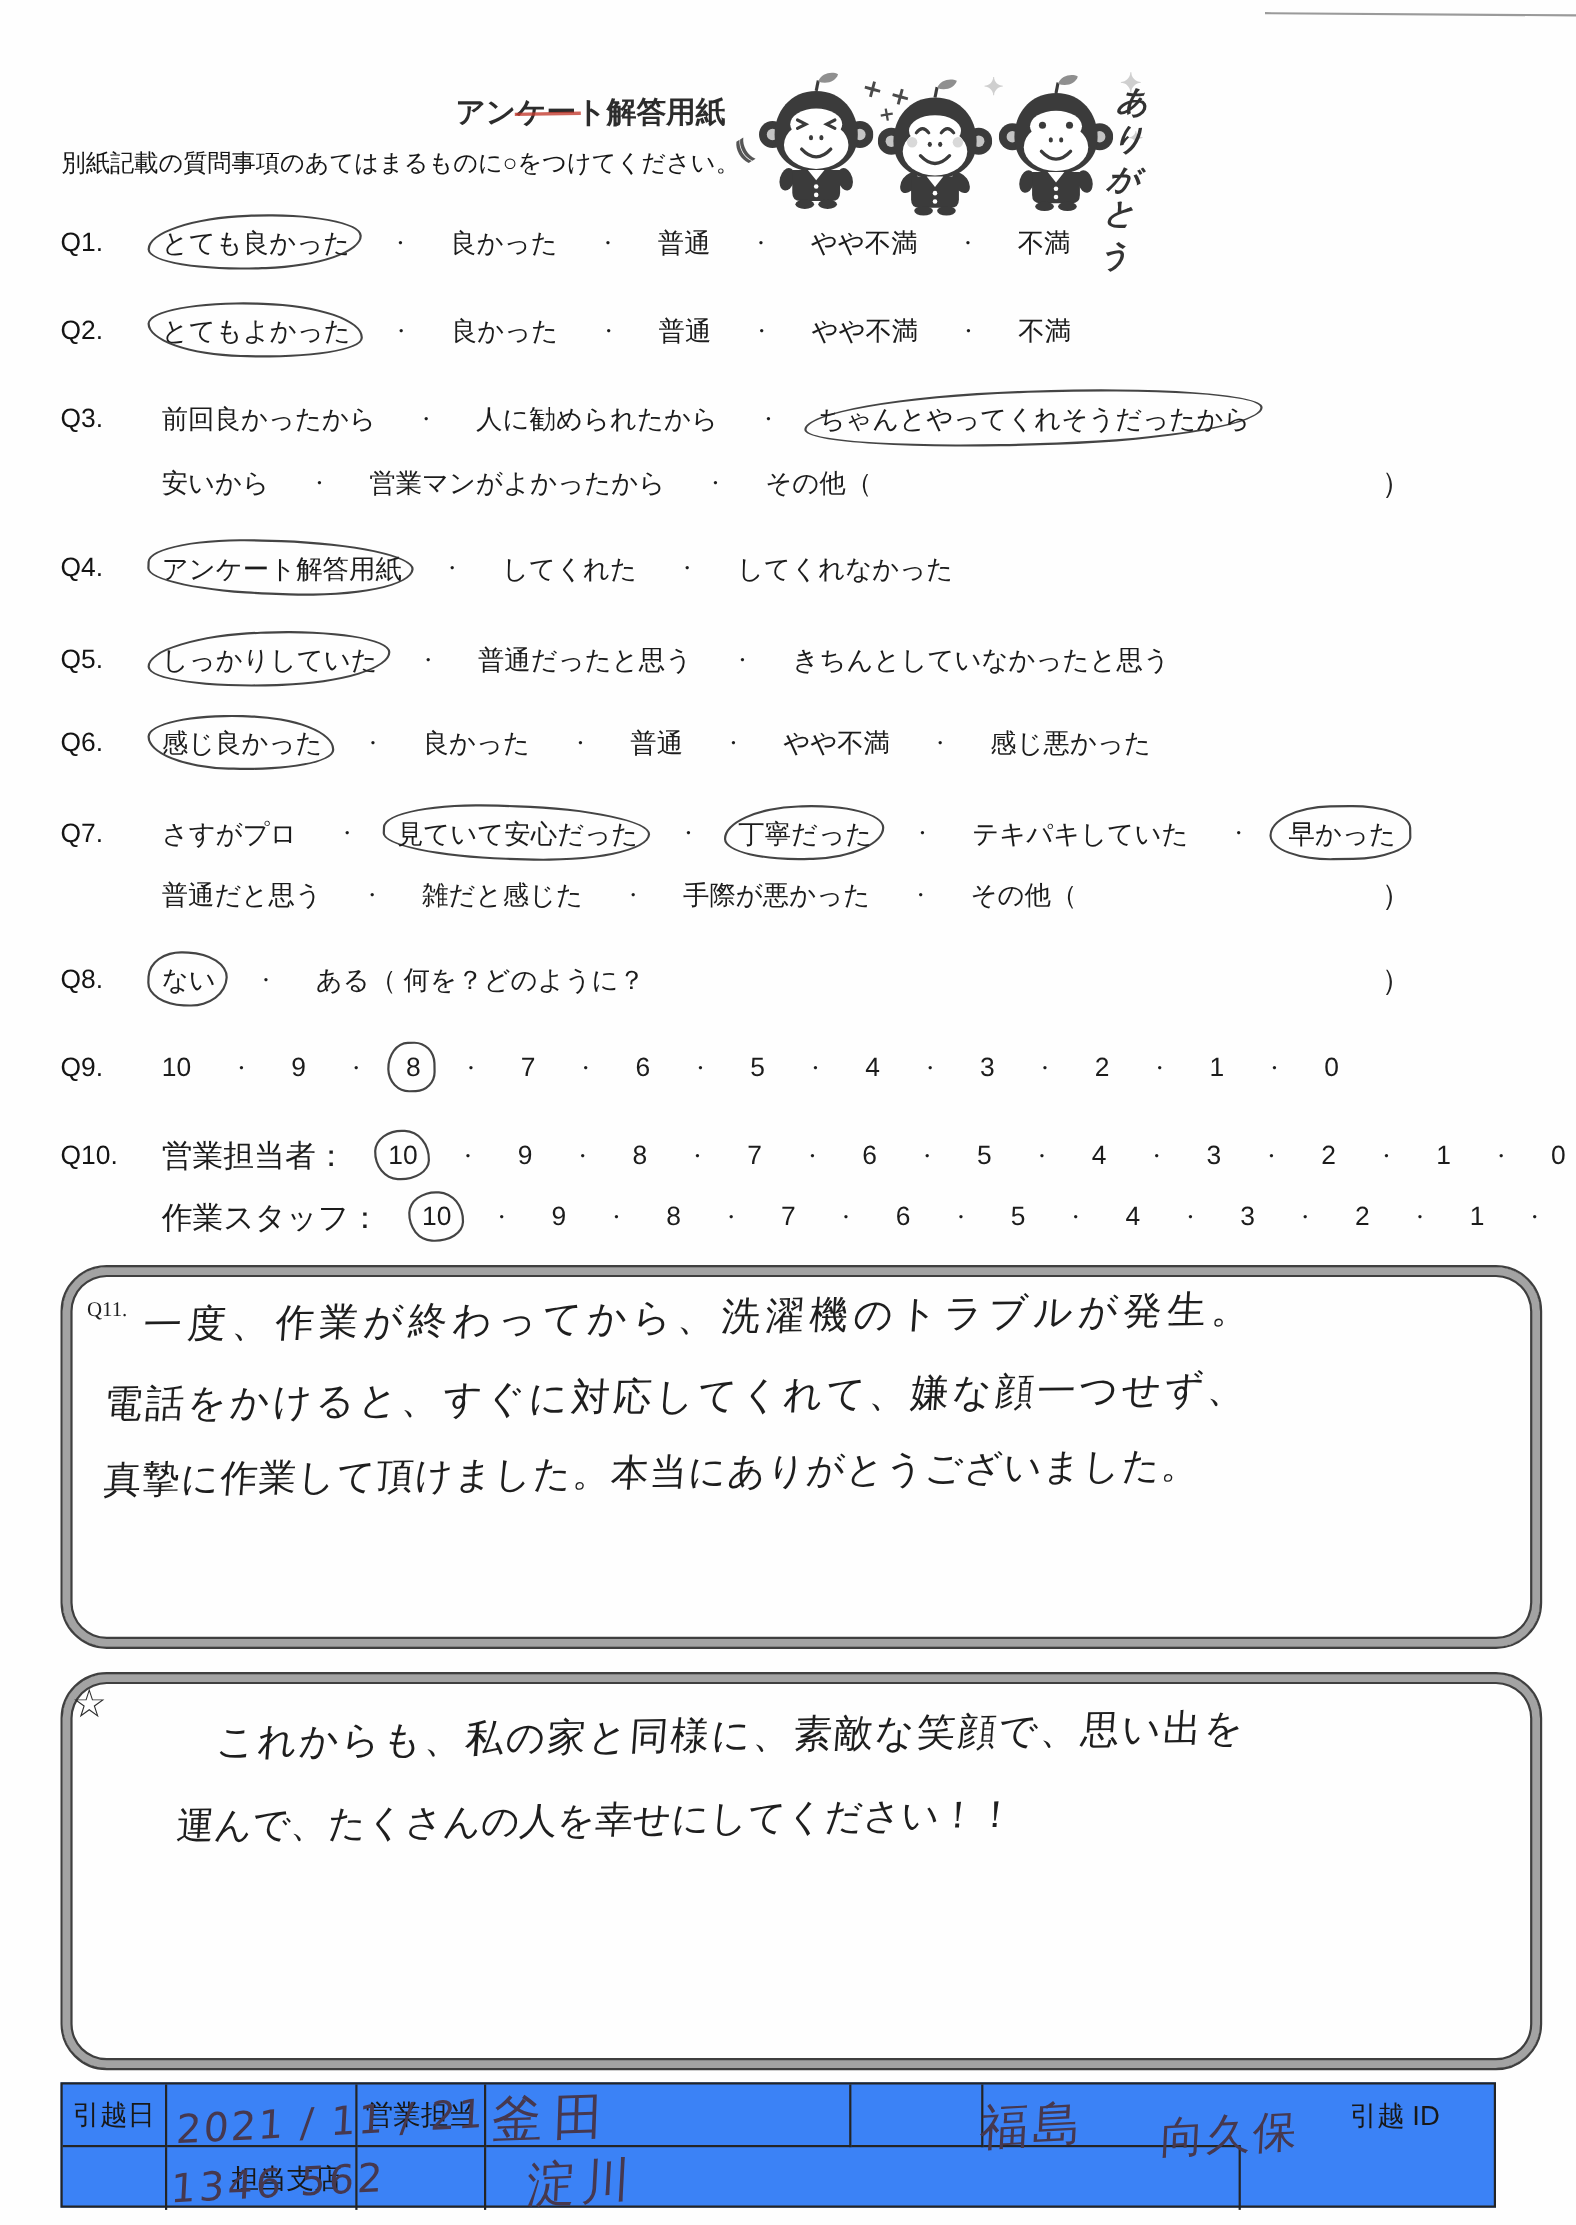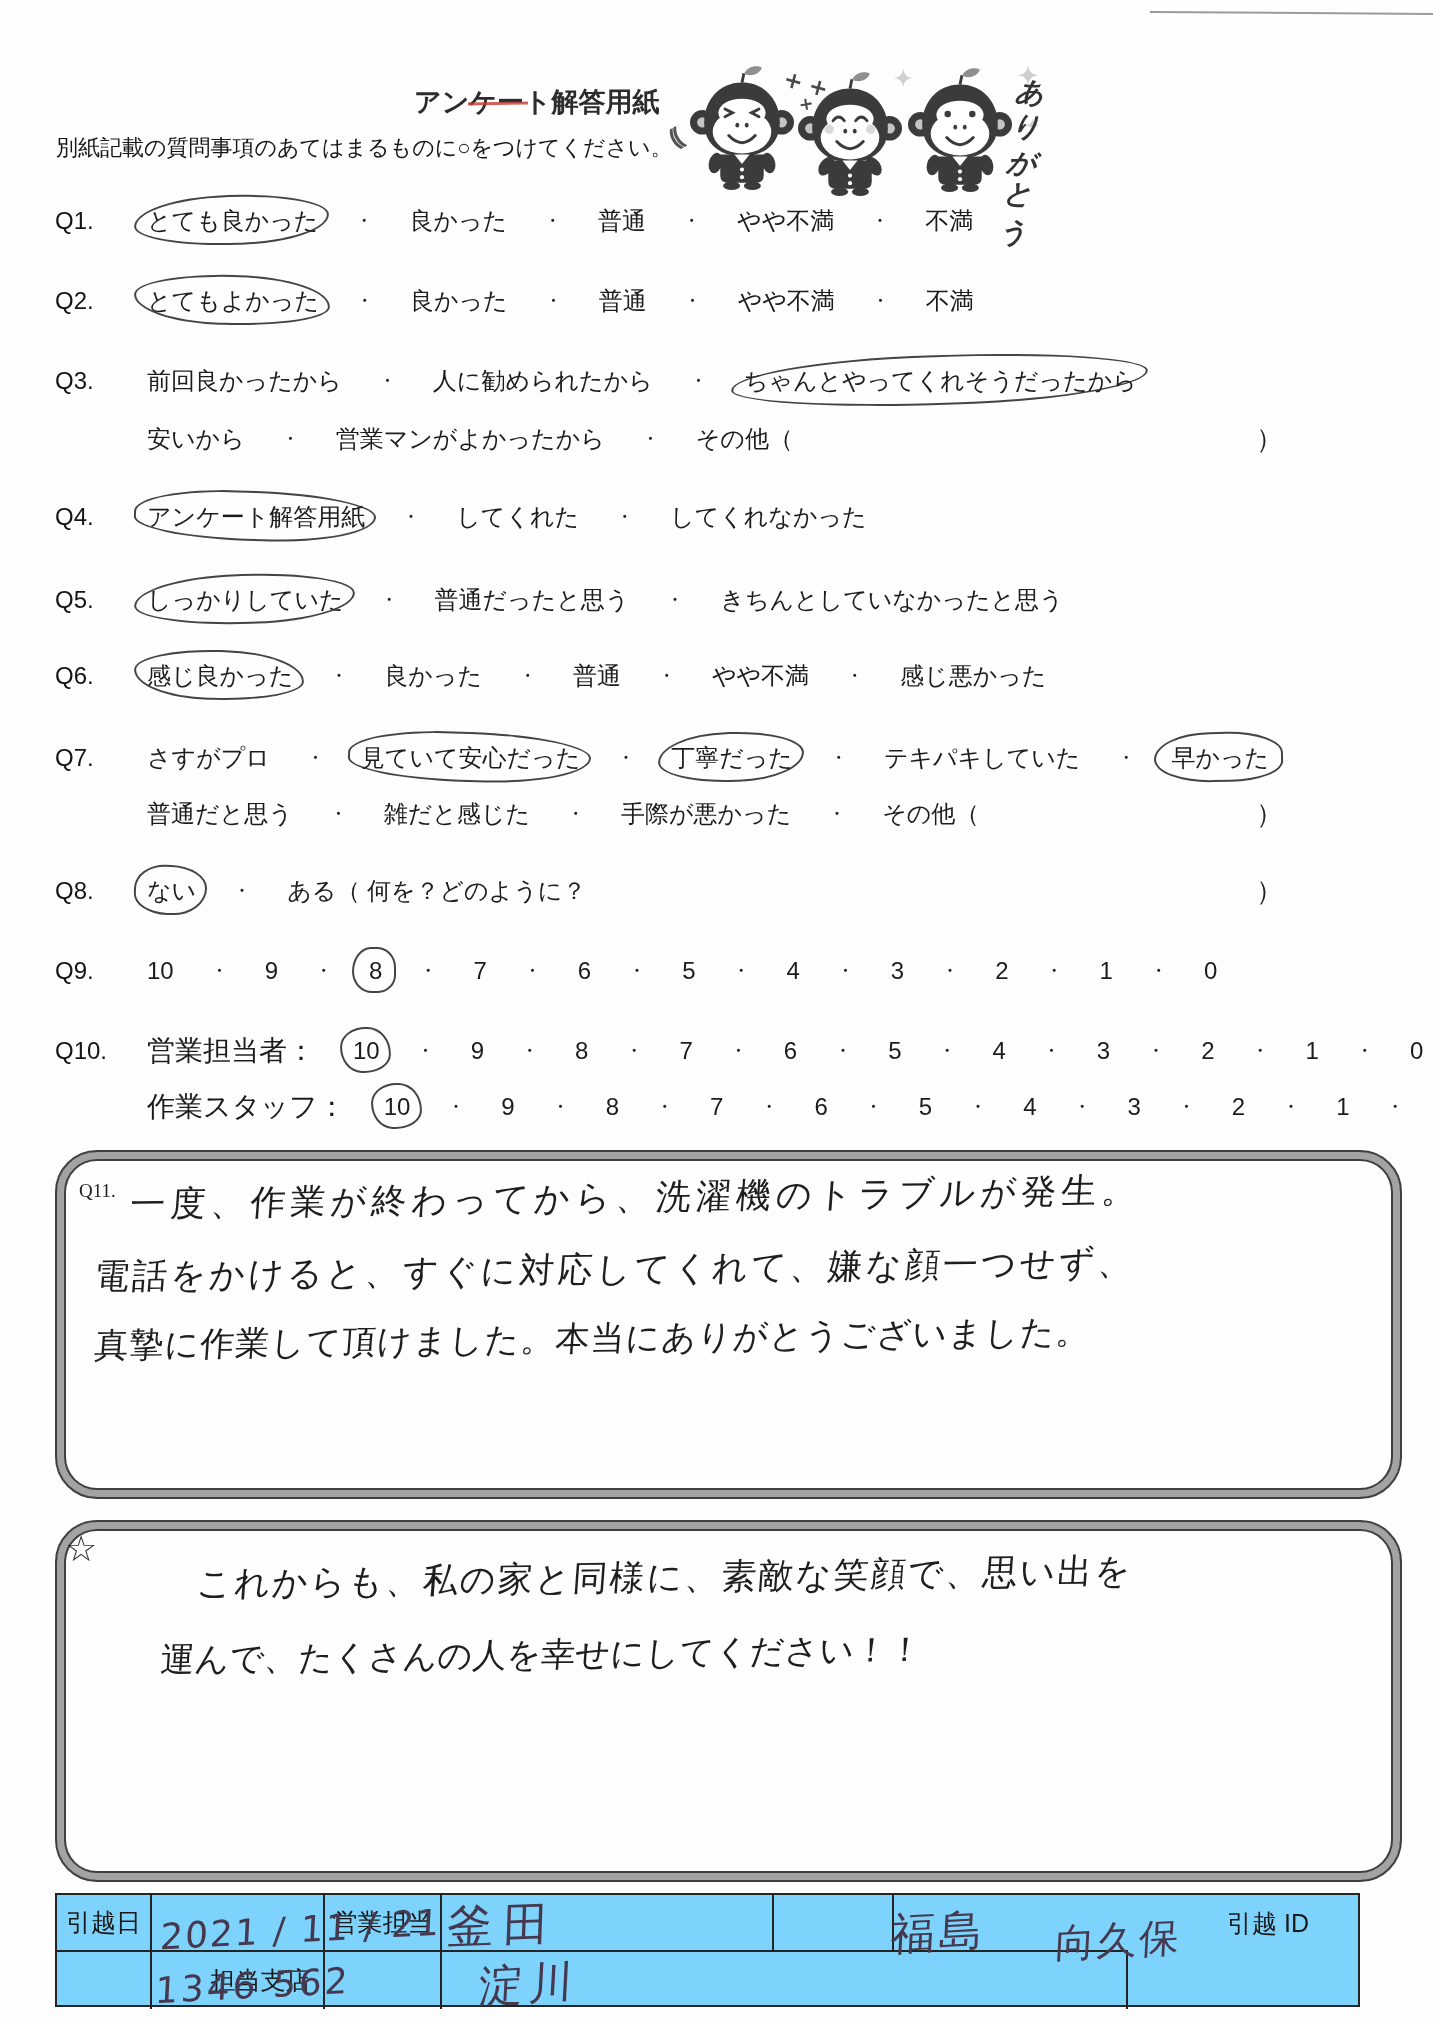--- a/index.html
+++ b/index.html
@@ -60,21 +60,21 @@
     transform:skewX(-5deg) rotate(-0.8deg);white-space:nowrap;}
   .hw-q11-1{left:74px;top:22px;font-size:35px;letter-spacing:5px;}
   .hw-q11-2{left:38px;top:94px;font-size:35px;letter-spacing:3px;}
   .hw-q11-3{left:38px;top:164px;font-size:34px;letter-spacing:1px;}
   .hw-star-1{left:140px;top:32px;font-size:35px;letter-spacing:2px;}
   .hw-star-2{left:104px;top:110px;font-size:34px;letter-spacing:0;}
   
   .ftable-wrap{position:absolute;left:55px;top:1893px;width:1305px;height:114px;}
   .ftable{display:grid;width:1305px;height:114px;box-sizing:border-box;
     grid-template-columns:95px 173px 117px 332px 120px 234px 234px;
-    grid-template-rows:57px 57px;border:2px solid #242424;background:#7dd3fc;}
+    grid-template-rows:57px 57px;border:2px solid #242424;background:#3b82f6;}
   .cell{box-sizing:border-box;border-right:2px solid #242424;border-bottom:2px solid #242424;
     display:flex;align-items:center;justify-content:center;font-size:25px;color:#181818;}
   .cell:nth-child(7n){border-right:none;}
   .cell.last-col{border-right:none;}
   .cell.bot{border-bottom:none;padding-left:46px;}
   .site-cell{grid-column:5;grid-row:1/3;border-bottom:none;}
   .fhw{position:absolute;font-family:"DejaVu Sans",sans-serif;color:#46384f;
     white-space:nowrap;transform:rotate(-3deg) skewX(-6deg);}
   .f-date{left:105px;top:16px;font-size:36px;letter-spacing:2px;}
   .f-id{left:100px;top:72px;font-size:36px;letter-spacing:3px;}

